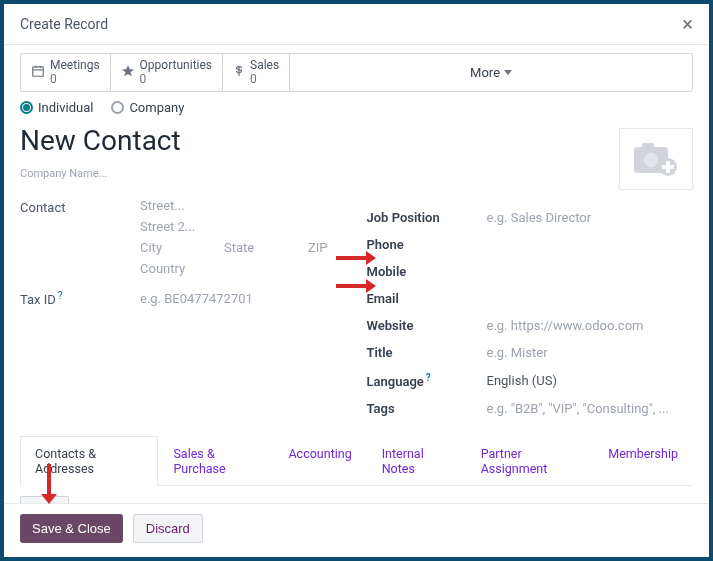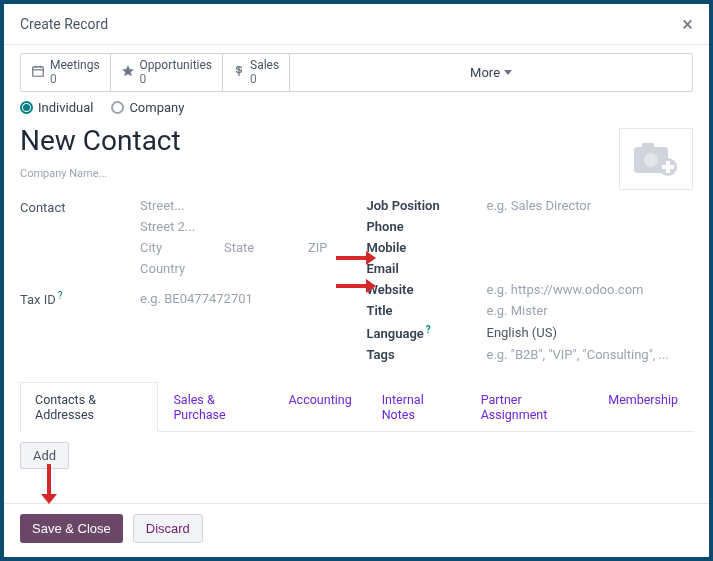--- a/index.html
+++ b/index.html
@@ -134,20 +134,21 @@
       margin-bottom: 14px;
       position: relative;
     }
     .col {
       flex: 1;
     }
     .frow {
       display: flex;
       margin-bottom: 6px;
       align-items: center;
+      margin-top: 12px;
     }
     .flabel {
       width: 120px;
       font-size: 13px;
       font-weight: 600;
       color: #374151;
     }
     .flabel.light { font-weight: 400; color: #4b5563; }
     .fvalue {
       font-size: 13px;

